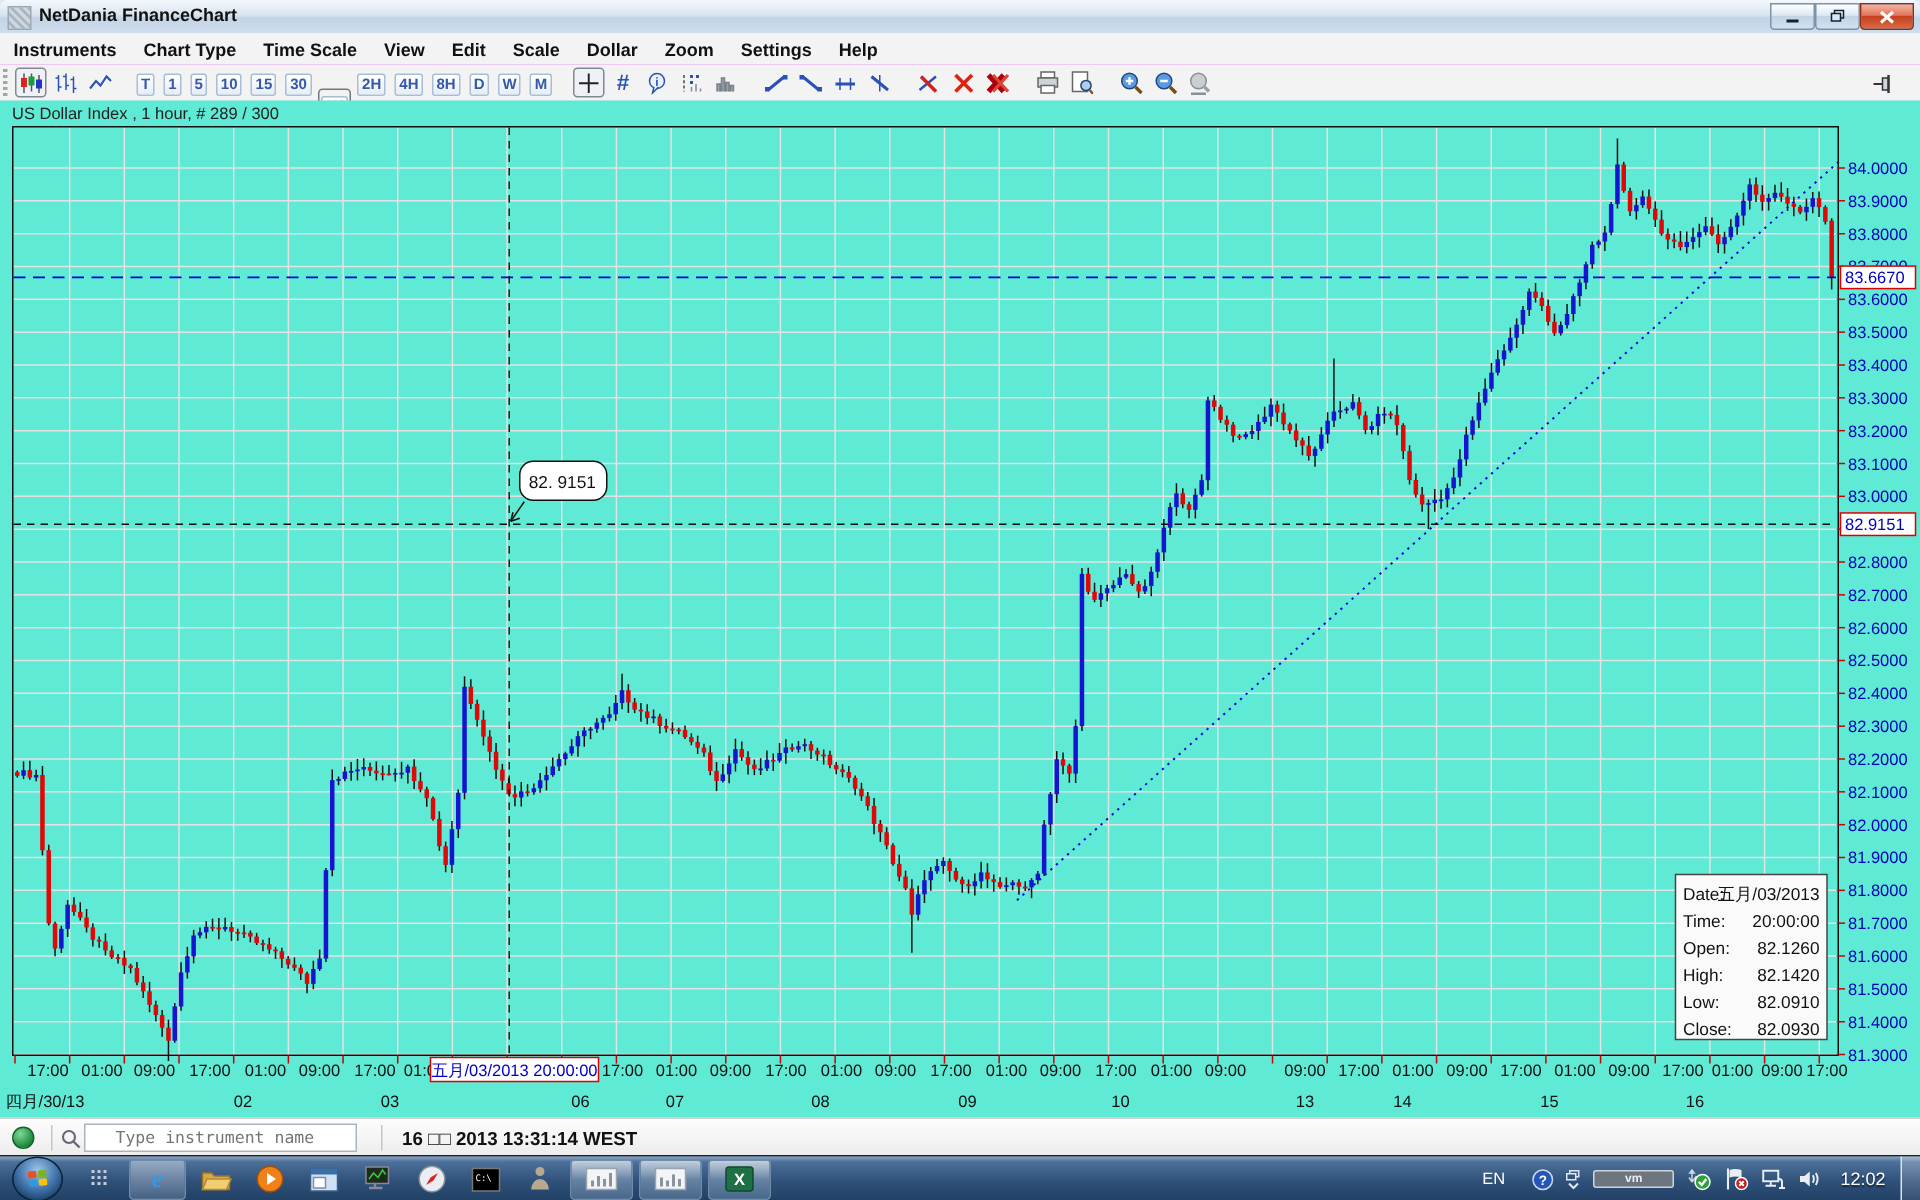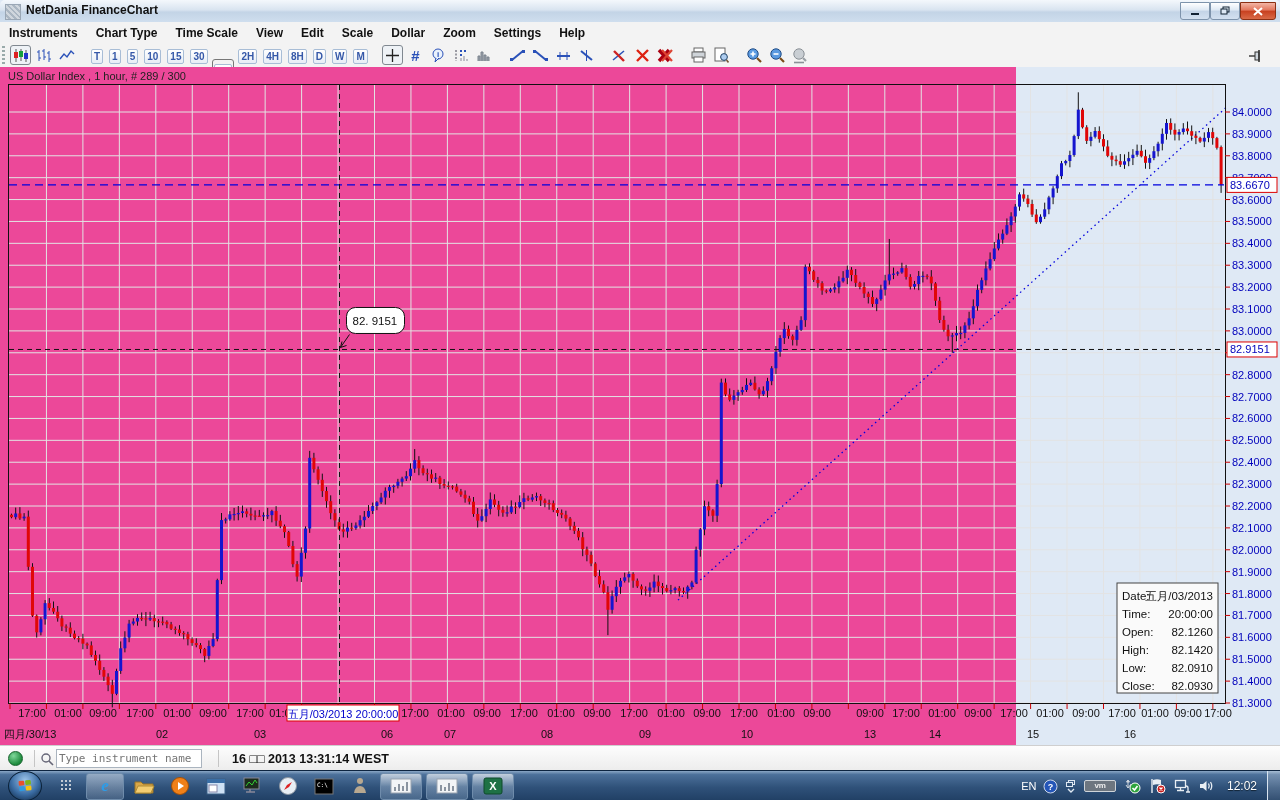--- a/index.html
+++ b/index.html
@@ -30,55 +30,55 @@
   .tbtn{height:20px;min-width:21px;display:flex;align-items:center;justify-content:center;
     border:1px solid transparent;border-radius:3px;margin:0 1px;box-sizing:border-box;}
   .tbtn.sel{border-color:#808890;background:#eef2f6;}
   .tf{font-size:10px;font-weight:bold;color:#3558a8;border:1px solid #a8bdd6;border-radius:2px;
     background:linear-gradient(#ffffff,#e7edf5);padding:1px 2px;min-width:11px;text-align:center;}
   .tfw{padding:1px;border:1px solid transparent;border-radius:3px;margin:0 1px;}
   .tfw.on{border-color:#777;margin-top:30px;}
   .gap{width:10px}
   .glyph{font-weight:bold;}
   
-  #chartregion{left:0;top:67px;width:1016px;height:678px;background:#ec4899;}
+  #chartregion{left:0;top:67px;width:1280px;height:678px;background:#5eead4;}
   #chartinfo{left:8px;top:3px;font-size:11px;color:#222;}
   #plot{left:0;top:13px;}
   #plot text{font-family:"Liberation Sans",sans-serif;}
   
   #statusbar{left:0;top:745px;width:1280px;height:25px;
     background:linear-gradient(#fdfdfd,#ececec);border-top:1px solid #cfcfcf;
     display:flex;align-items:center;}
   #statusled{width:13px;height:13px;border-radius:50%;margin:0 6px 0 8px;
     background:radial-gradient(circle at 35% 30%,#7fd89a,#1d8a3c 70%);border:1px solid #14622b;}
   .vsep{width:1px;height:17px;background:#c5c5c5;margin:0 5px;}
   #searchbox{display:flex;align-items:center;}
   #searchinput{width:140px;height:15px;border:1px solid #aab4bf;font-family:"DejaVu Sans Mono",monospace;
-    font-size:11px;color:#999;padding:1px 2px;}
+    font-size:11px;color:#999;padding:1px 20px;}
   #statustime{font-size:12.5px;font-weight:bold;color:#111;margin-left:8px;}
   
   #taskbar{left:0;top:770px;width:1280px;height:30px;
     background:linear-gradient(#8aa7c6,#4c709a 12%,#2f5179 55%,#203f64);
     border-top:1px solid #0d2440;display:flex;align-items:center;}
   #startorb{width:32px;height:28px;margin:0 6px 0 8px;border-radius:50%;
     background:radial-gradient(circle at 50% 30%,#9cc4ea,#3a6ca3 55%,#16304f 90%);
     border:1px solid #0a2138;display:flex;align-items:center;justify-content:center;}
   .tbicon{width:30px;height:26px;display:flex;align-items:center;justify-content:center;margin:0 3px;}
   .tbbtn{border:1px solid #6f8cab;border-radius:3px;
     background:linear-gradient(rgba(255,255,255,.65),rgba(200,220,240,.35) 50%,rgba(160,190,220,.3));
     width:40px;height:25px;display:flex;align-items:center;justify-content:center;margin:0 2px;}
   .tbbtn.lite{background:linear-gradient(rgba(255,255,255,.4),rgba(210,225,245,.2));}
   #tray{margin-left:auto;display:flex;align-items:center;color:#fff;}
   .trayicon{margin:0 4px;display:flex;align-items:center;justify-content:center;}
   #trayclock{font-size:12px;color:#fff;margin:0 10px 0 8px;text-shadow:0 1px 1px #123;}
   #showdesk{width:12px;height:30px;border-left:1px solid #d8e4f0;
     background:linear-gradient(rgba(255,255,255,.25),rgba(255,255,255,.08));}
   .vm{font-size:8px;font-weight:bold;color:#eee;background:#6d7680;border:1px solid #cfd4d9;
-    border-radius:2px;padding:0 9px;line-height:10px;}
-  .en{font-size:11px;color:#fff;margin:0 3px;text-align:right;}
+    border-radius:2px;padding:0 20px;line-height:10px;}
+  .en{font-size:11px;color:#fff;margin:0 14px;text-align:right;}
 </style>
 </head>
 <body>
 
 <div id="titlebar" class="abs">
   <div id="titleicon" class="abs"></div>
   <div id="titletext" class="abs">NetDania FinanceChart</div>
   <div class="winbtn abs" style="left:1180px;width:28px">
     <svg width="10" height="9">
         <line x1="1" y1="7" x2="9" y2="7" stroke="#123" stroke-width="2"></line>

